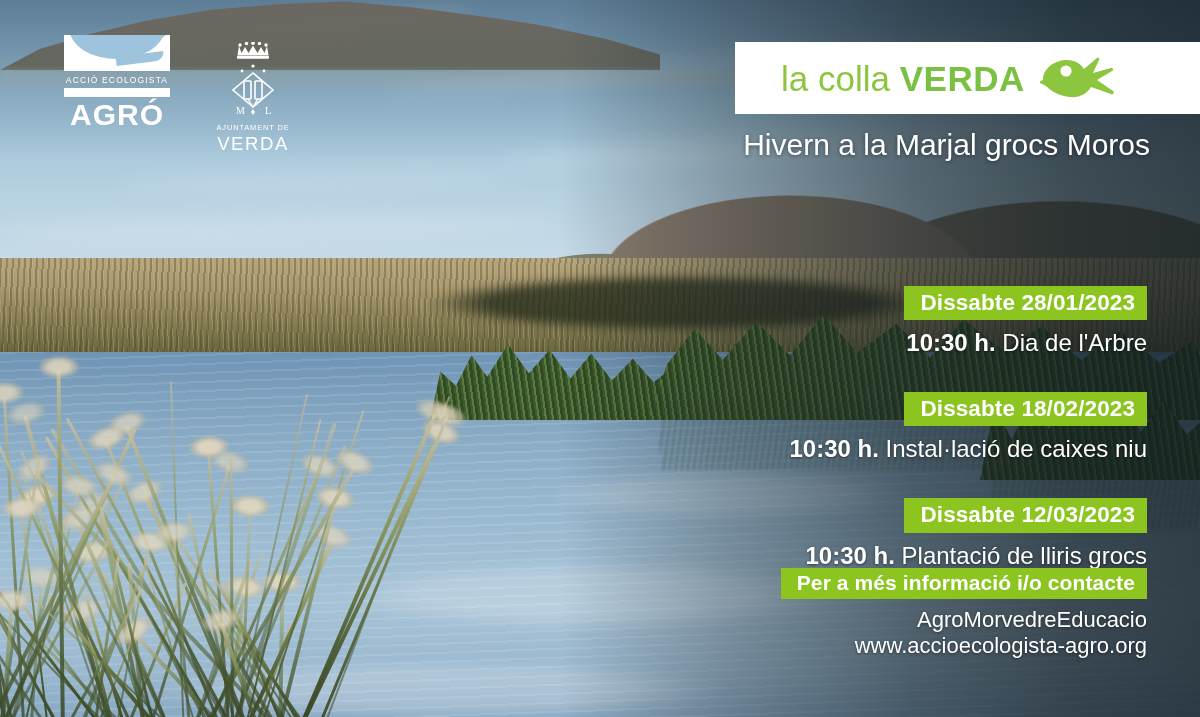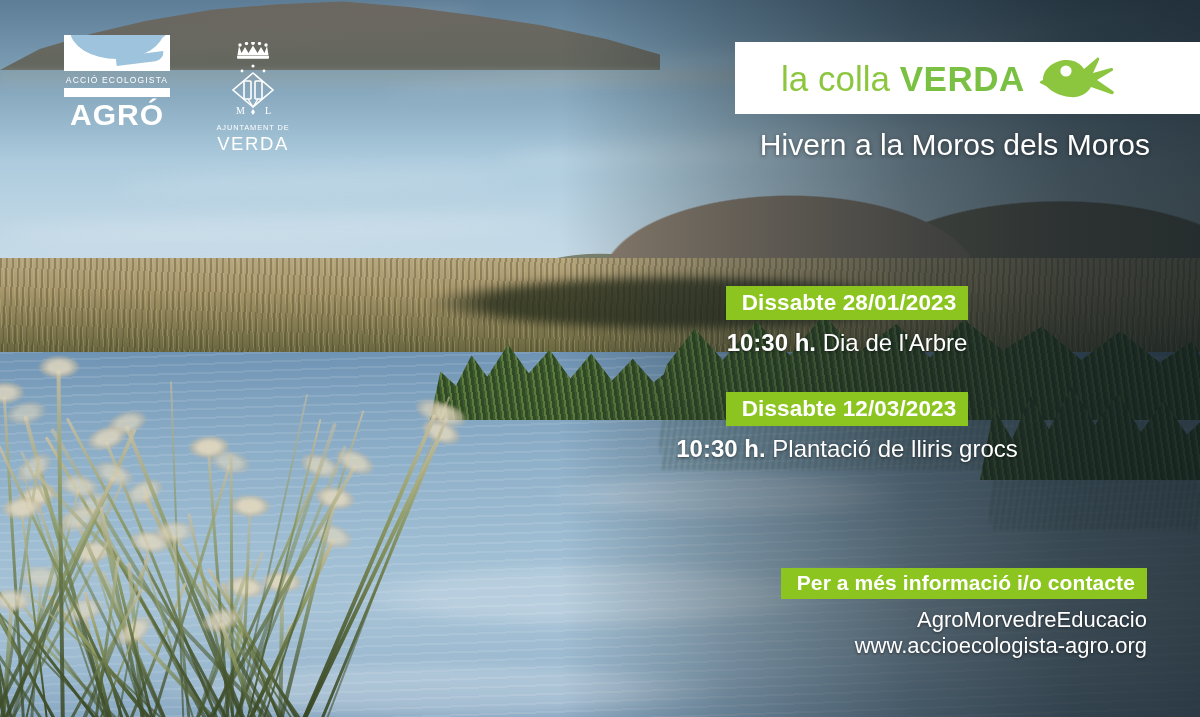--- a/index.html
+++ b/index.html
@@ -211,21 +211,21 @@
 
   
   .subtitle {
     position:absolute; right:50px; top:128px;
     color:#fff; font-size:30px; font-weight:400; white-space:nowrap;
     text-shadow:0 1px 4px rgba(0,0,0,.45);
   }
 
   
   .events { position:absolute; right:53px; top:286px; width:600px; text-align:right; }
-  .event { margin-bottom:35px;text-align:center; }
+  .event { margin-bottom:35px; }
   .event:last-child { margin-bottom:0; }
   .badge {
     display:inline-block;
     background:#8cc520;
     color:#ffffff;
     font-size:22.5px; font-weight:bold;
     padding:4px 12px 5px 16px;
     line-height:1.12;
     letter-spacing:.1px;
   }
@@ -464,29 +464,33 @@
     <div class="colla-bird">
       <svg width="78" height="56" viewBox="0 0 78 56">
         <g fill="#8cc63f">
           <path d="M4 30 C4 18, 16 10, 28 10 C36 10, 42 14, 45 19 L58 8 C59 7, 61 8, 60 10 L54 23 L72 18 C74 17.5, 75 20, 73 21 L58 30 L74 41 C76 42.5, 74 45, 72 44 L52 37 C48 44, 40 48, 31 47 C20 46, 12 41, 7 36 L1 33 C0 32.4, 1.5 30.6, 4 30 Z"></path>
         </g>
         <circle cx="27" cy="21" r="5.6" fill="#ffffff"></circle>
       </svg>
     </div>
   </div>
 
-  <div class="subtitle">Hivern a la Moros dels Moros</div>
+  <div class="subtitle">Hivern a la Marjal grocs Moros</div>
 
   <div class="events">
 
     <div class="event">
       <div class="badge">Dissabte 28/01/2023</div>
       <div class="event-desc"><b>10:30 h.</b><span> Dia de l'Arbre</span></div>
     </div>
 
+    <div class="event">
+      <div class="badge">Dissabte 18/02/2023</div>
+      <div class="event-desc"><b>10:30 h.</b><span> Instal·lació de caixes niu</span></div>
+    </div>
 
     <div class="event">
       <div class="badge">Dissabte 12/03/2023</div>
       <div class="event-desc"><b>10:30 h.</b><span> Plantació de lliris grocs</span></div>
     </div>
   </div>
 
   <div class="contact">
     <div class="badge">Per a més informació i/o contacte</div>
     <div class="contact-lines">

